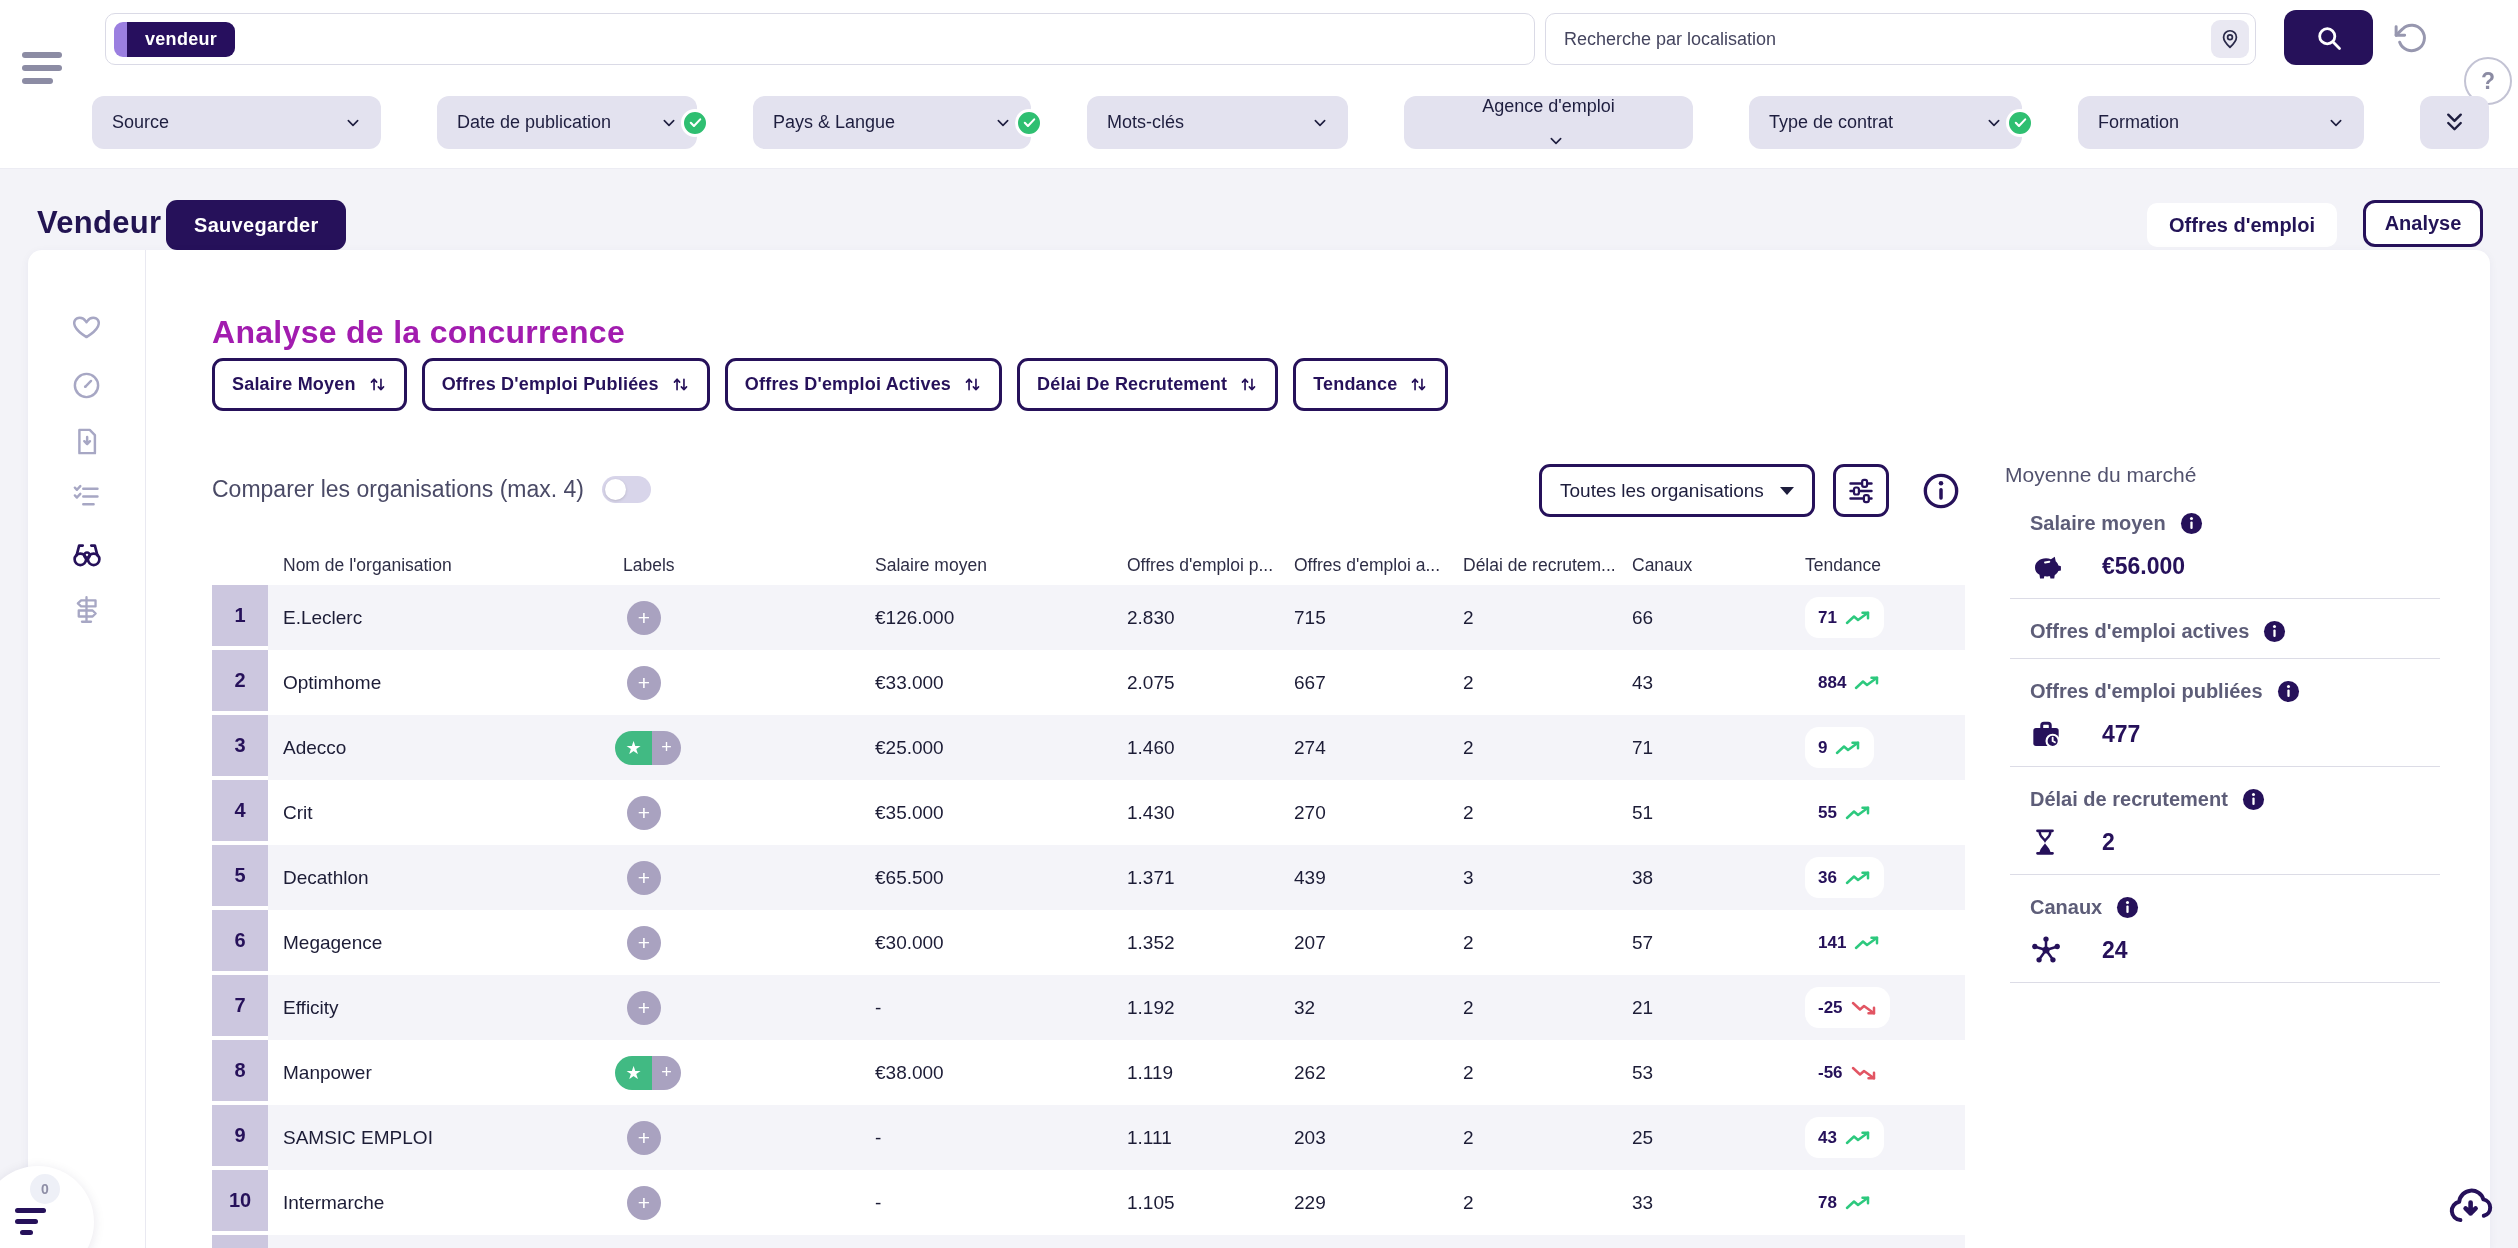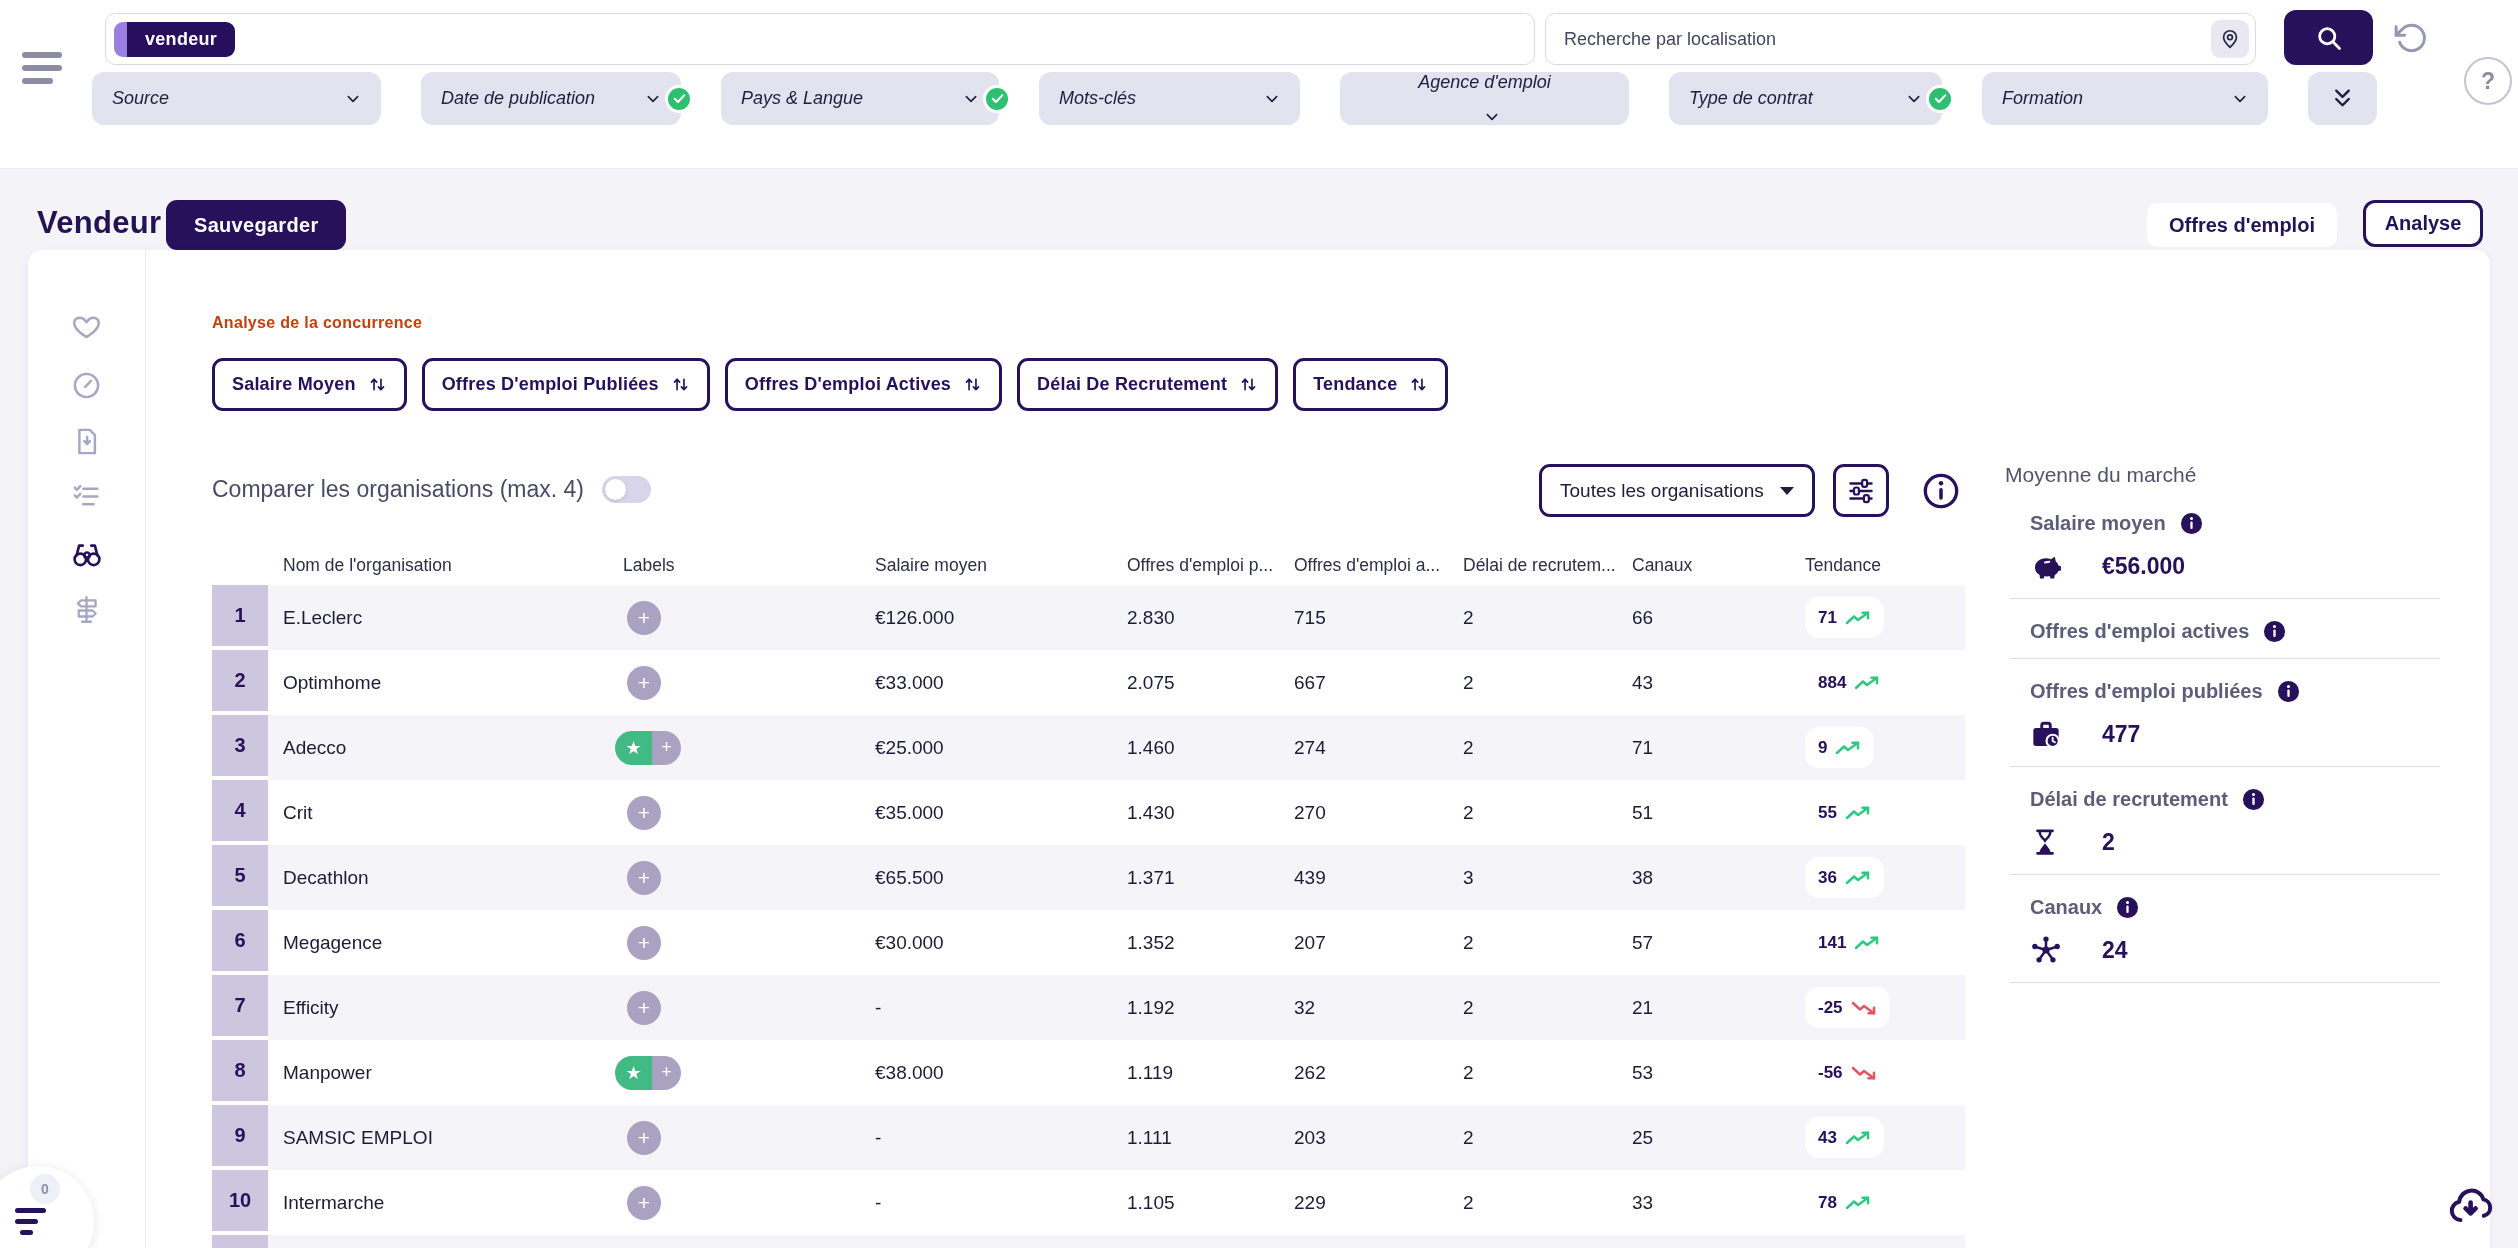--- a/index.html
+++ b/index.html
@@ -28,42 +28,42 @@
 
   .loc-box{left:1545px;top:13px;width:703px;height:50px;padding:0 6px 0 0;}
   .loc-input{flex:1;border:none;outline:none;font-size:18px;height:100%;background:transparent;padding-left:18px;color:#1e1e3f;border-radius:10px;}
   .loc-input::placeholder{color:#45455f;opacity:1;}
   .pin-btn{width:38px;height:38px;border-radius:9px;background:#e9e8f2;display:flex;align-items:center;justify-content:center;color:#2a2a4a;cursor:pointer;flex:0 0 auto;}
 
   .btn-search{left:2284px;top:10px;width:89px;height:55px;background:#26115a;border:none;border-radius:12px;display:flex;align-items:center;justify-content:center;cursor:pointer;}
   .btn-reset{left:2394px;top:20px;width:36px;height:36px;background:none;border:none;color:#9797af;cursor:pointer;padding:0;}
   .btn-help{left:2464px;top:57px;width:48px;height:48px;border-radius:50%;border:2px solid #c3c3d4;background:#fff;color:#8b8ba3;font-size:23px;font-weight:700;display:flex;align-items:center;justify-content:center;cursor:pointer;}
 
-  .filters{position:absolute;left:92px;top:72px;display:flex;gap:40px;font-style:italic;}
+  .filters{position:absolute;left:92px;top:96px;display:flex;gap:56px;}
   .pill{position:relative;height:53px;background:#e3e2ef;border-radius:12px;display:flex;align-items:center;justify-content:space-between;padding:0 20px;cursor:pointer;box-sizing:border-box;}
   .pill .lbl{font-size:18px;color:#1e1e3f;font-weight:500;white-space:nowrap;}
   .pill .chev{color:#1e1e3f;margin-left:14px;}
   .pill .check{position:absolute;right:-12px;top:50%;transform:translateY(-50%);width:28px;height:28px;border-radius:50%;background:#2fbf71;border:3px solid #fff;display:none;align-items:center;justify-content:center;box-sizing:border-box;}
   .pill.checked .check{display:flex;}
   .f0{width:289px;} .f1{width:260px;} .f2{width:278px;} .f3{width:261px;} .f4{width:289px;flex-direction:column;} .f5{width:273px;} .f6{width:286px;}
   .pill-more{width:69px;justify-content:center;padding:0;color:#1e1e3f;}
 
   
   .page-title{position:absolute;left:37px;top:205px;font-size:31px;font-weight:700;color:#221452;letter-spacing:.3px;}
   .btn-save{position:absolute;left:166px;top:200px;height:50px;padding:0 28px;background:#26115a;color:#fff;border:none;border-radius:11px;font-size:20px;font-weight:700;font-family:inherit;cursor:pointer;letter-spacing:.3px;}
   .btn-jobs{position:absolute;left:2147px;top:203px;width:190px;height:44px;background:#fff;color:#231457;border:none;border-radius:10px;font-size:20px;font-weight:700;font-family:inherit;cursor:pointer;}
   .btn-analyse{position:absolute;left:2363px;top:200px;width:120px;height:47px;background:#fff;color:#231457;border:3px solid #26115a;border-radius:12px;font-size:20px;font-weight:700;font-family:inherit;cursor:pointer;box-sizing:border-box;}
 
   
   .card{position:absolute;left:28px;top:250px;width:2462px;height:998px;background:#fff;border-radius:14px 14px 0 0;box-shadow:0 2px 10px rgba(40,20,90,.05);overflow:hidden;}
   .rail{position:absolute;left:0;top:0;bottom:0;width:117px;border-right:1px solid #e9e9f1;}
   .rail .ric{position:absolute;left:43px;color:#a7a7c4;cursor:pointer;}
   .ric.active{color:#26115a;}
 
-  .section-title{position:absolute;left:184px;top:48px;font-size:16px;font-weight:700;color:#c2410c;letter-spacing:.3px;margin-top:16px;}
+  .section-title{position:absolute;left:184px;top:48px;font-size:32px;font-weight:700;color:#a21caf;letter-spacing:.3px;margin-top:16px;}
   .sort-row{position:absolute;left:184px;top:108px;display:flex;gap:15px;}
   .sort-btn{height:53px;border:3px solid #26115a;border-radius:11px;background:#fff;color:#26115a;font-size:18px;font-weight:700;font-family:inherit;display:flex;align-items:center;gap:12px;padding:0 17px;cursor:pointer;box-sizing:border-box;letter-spacing:.2px;}
 
   .compare{position:absolute;left:184px;top:226px;display:flex;align-items:center;gap:18px;}
   .compare .clabel{font-size:23px;color:#4a4a66;}
   .toggle{width:49px;height:27px;border-radius:14px;background:#d8d5ea;position:relative;cursor:pointer;}
   .toggle .knob{position:absolute;left:3px;top:3px;width:21px;height:21px;border-radius:50%;background:#fff;box-shadow:0 1px 3px rgba(0,0,0,.15);}
 
   .org-btn{position:absolute;left:1511px;top:214px;width:276px;height:53px;border:3px solid #26115a;border-radius:11px;background:#fff;display:flex;align-items:center;justify-content:space-between;padding:0 18px;box-sizing:border-box;cursor:pointer;}
   .org-btn .olabel{font-size:19px;color:#1d1d3c;font-weight:500;}

